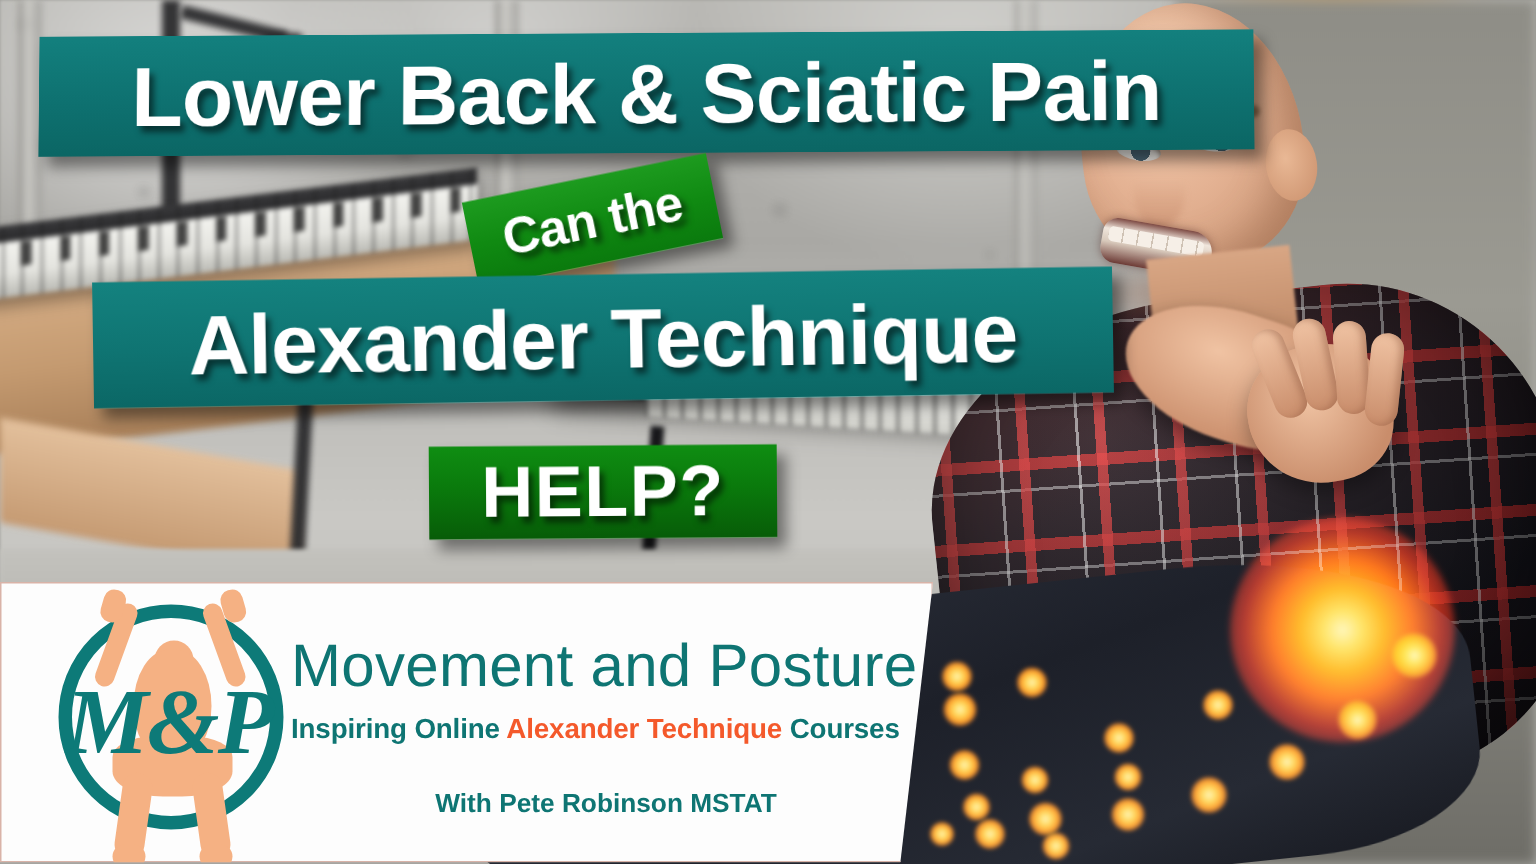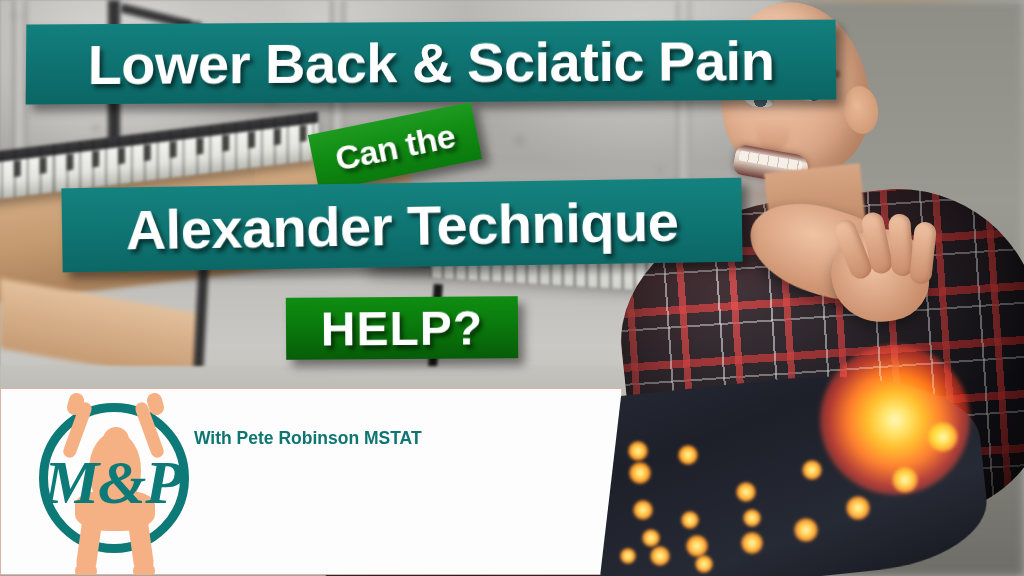--- a/index.html
+++ b/index.html
@@ -388,22 +388,22 @@
     font-size:40px; color:#0e7573; font-weight:400;
     line-height:1.05; letter-spacing:.2px;
   }
   .logo-sub{
     margin-top:10px;
     font-size:18.5px; font-weight:700; color:#0e7573;
     letter-spacing:-.1px;
   }
   .logo-sub .hl{ color:#f4592b; }
   .logo-sub2{
-    margin-top:5px;
-    font-size:17.5px; font-weight:700; color:#0e7573;
+    margin-top:28px;
+    font-size:17.5px; font-weight:700; color:#0e7573;text-align:center;
   }
 </style>
 </head>
 <body>
 
 <div id="thumb">
 
   <div class="bg-layer">
     <div class="bg-wall"></div>
     <div class="bg-lamp"></div>
@@ -512,17 +512,19 @@
       <div class="fig-torso"></div>
       <div class="fig-hips"></div>
       <div class="fig-leg l"></div>
       <div class="fig-leg r"></div>
       <div class="fig-foot l"></div>
       <div class="fig-foot r"></div>
       <div class="logo-mp">M&amp;P</div>
     </div>
 
     <div id="logo-text">
+      <div class="logo-title">Movement and Posture</div>
+      <div class="logo-sub"><span>Inspiring Online </span><span class="hl">Alexander Technique</span><span> Courses</span></div>
       <div class="logo-sub2">With Pete Robinson MSTAT</div>
     </div>
   </div>
 
 </div>
 
 </body></html>

